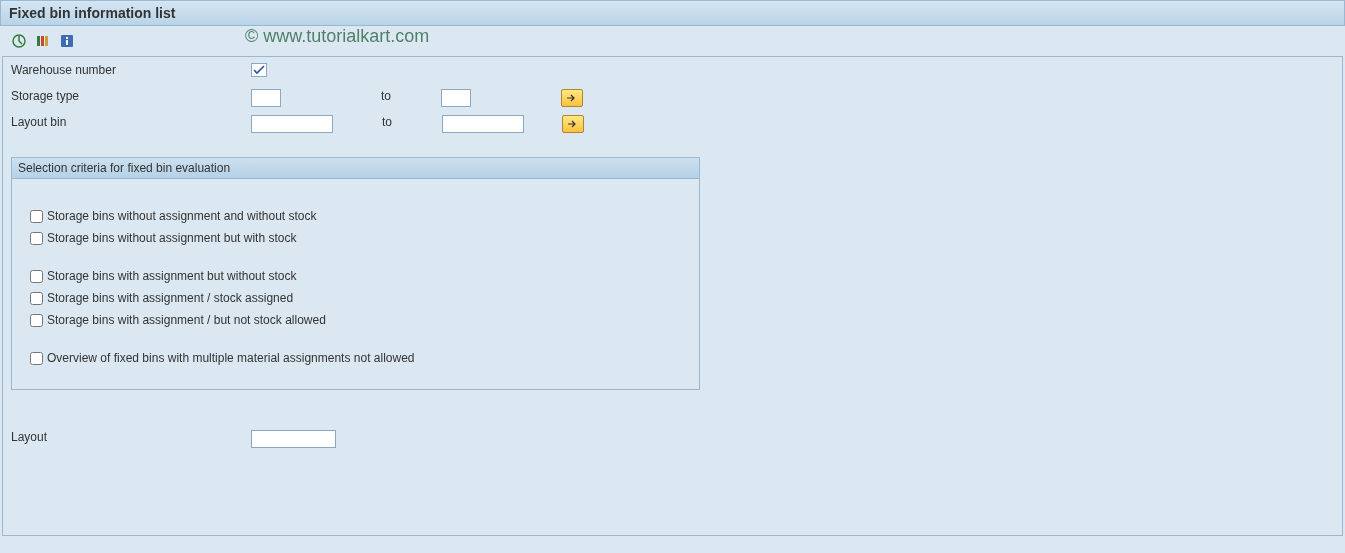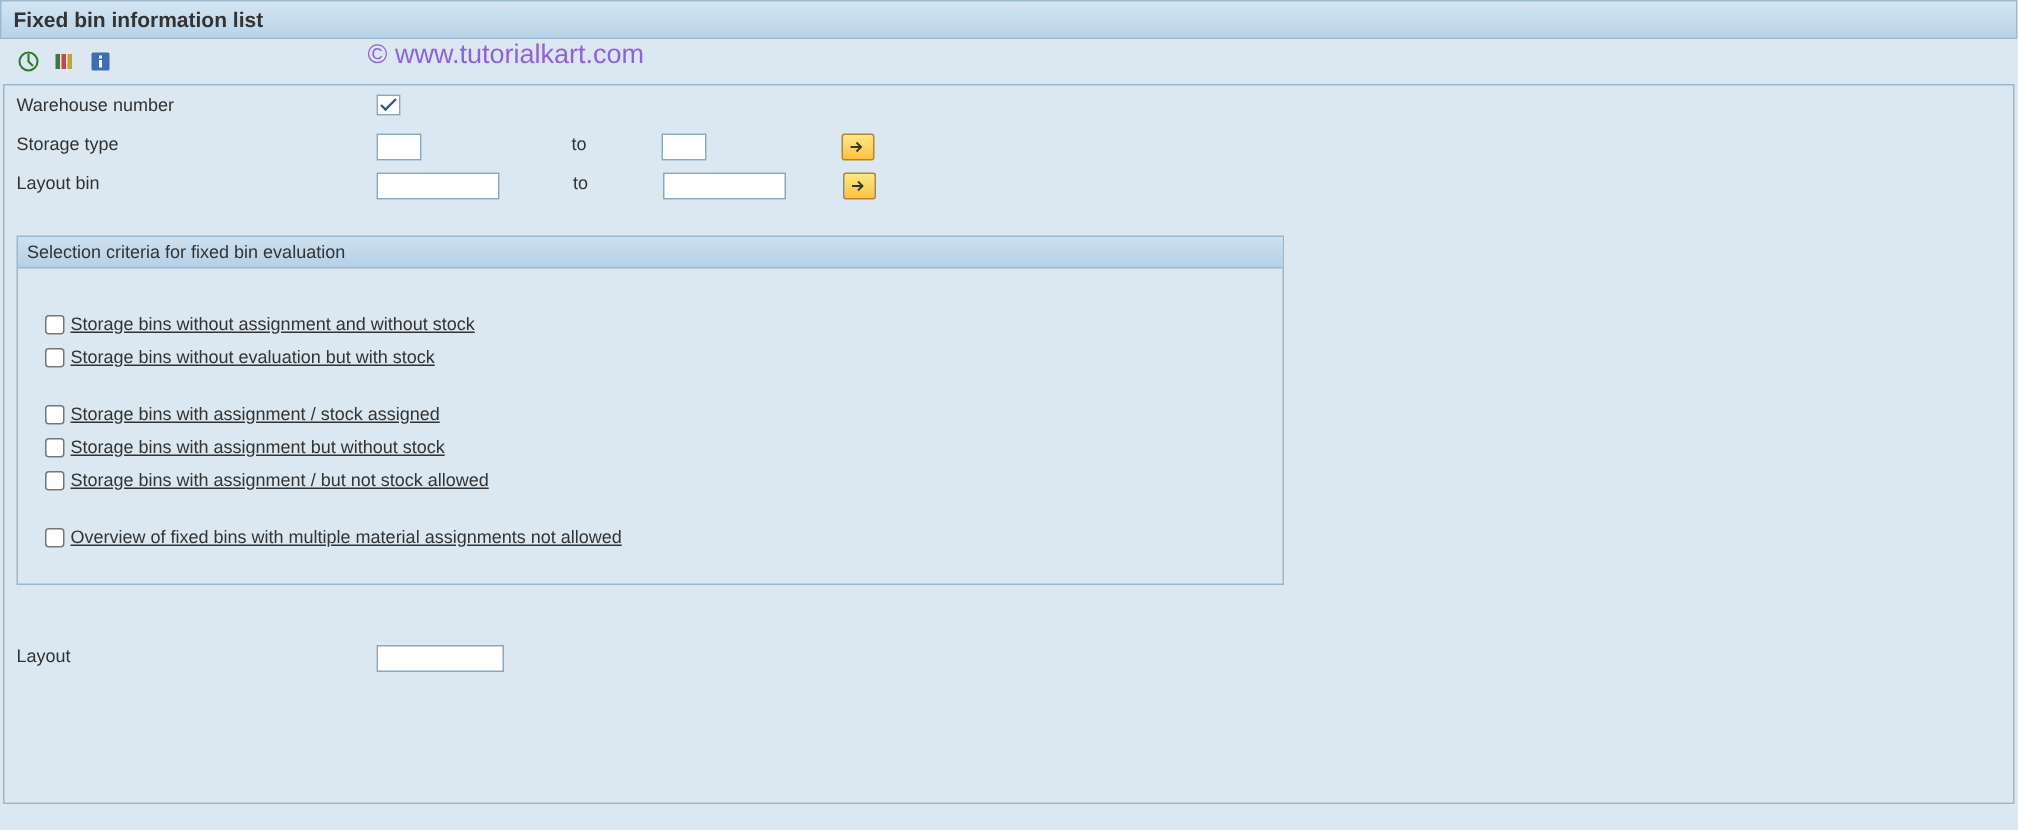--- a/index.html
+++ b/index.html
@@ -36,21 +36,21 @@
       align-items: center;
       justify-content: center;
       width: 18px;
       height: 18px;
       cursor: pointer;
     }
     .watermark {
       position: absolute;
       left: 245px;
       top: 0px;
-      color: #6d28d9;
+      color: #14532d;
       font-size: 18px;
       font-weight: normal;
       opacity: 0.7;
     }
     .content-area {
       border: 1px solid #9ab8d0;
       background: #dbe8f1;
       margin: 0 2px;
       padding: 6px 8px;
       height: 480px;
@@ -105,21 +105,21 @@
       display: inline-flex;
       align-items: center;
       justify-content: center;
       font-size: 10px;
       color: #2a589a;
     }
     .group-box {
       margin-top: 20px;
       border: 1px solid #9ab8d0;
       background: #dbe8f1;
-      width: 845px;
+      width: 689px;
     }
     .group-header {
       background: linear-gradient(to bottom, #cde1f0, #b5d0e6);
       border-bottom: 1px solid #9ab8d0;
       padding: 3px 6px;
       font-size: 12px;
       color: #333;
     }
     .group-body {
       padding: 12px 18px 18px 18px;
@@ -131,21 +131,20 @@
       height: 18px;
     }
     .chk-input {
       width: 13px;
       height: 13px;
       margin-right: 4px;
     }
     .chk-label {
       font-size: 12px;
       color: #333;
-      text-decoration: underline;
     }
     .spacer-10 { height: 16px; }
     .layout-section { margin-top: 40px; }
   </style>
 </head>
 <body>
 
 <div class="title-bar">Fixed bin information list</div>
 
 <div class="toolbar">
@@ -211,31 +210,31 @@
     <div class="group-header">Selection criteria for fixed bin evaluation</div>
     <div class="group-body">
 
       <div class="spacer-10"></div>
       <div class="chk-row">
         <input type="checkbox" class="chk-input" style="">
         <span class="chk-label">Storage bins without assignment and without stock</span>
       </div>
       <div class="chk-row">
         <input type="checkbox" class="chk-input" style="">
-        <span class="chk-label">Storage bins without evaluation but with stock</span>
+        <span class="chk-label">Storage bins without assignment but with stock</span>
       </div>
 
       <div class="spacer-10"></div>
       <div class="chk-row">
         <input type="checkbox" class="chk-input" style="">
+        <span class="chk-label">Storage bins with assignment but without stock</span>
+      </div>
+      <div class="chk-row">
+        <input type="checkbox" class="chk-input" style="">
         <span class="chk-label">Storage bins with assignment / stock assigned</span>
-      </div>
-      <div class="chk-row">
-        <input type="checkbox" class="chk-input" style="">
-        <span class="chk-label">Storage bins with assignment but without stock</span>
       </div>
       <div class="chk-row">
         <input type="checkbox" class="chk-input" style="">
         <span class="chk-label">Storage bins with assignment / but not stock allowed</span>
       </div>
 
       <div class="spacer-10"></div>
       <div class="chk-row">
         <input type="checkbox" class="chk-input" style="">
         <span class="chk-label">Overview of fixed bins with multiple material assignments not allowed</span>

